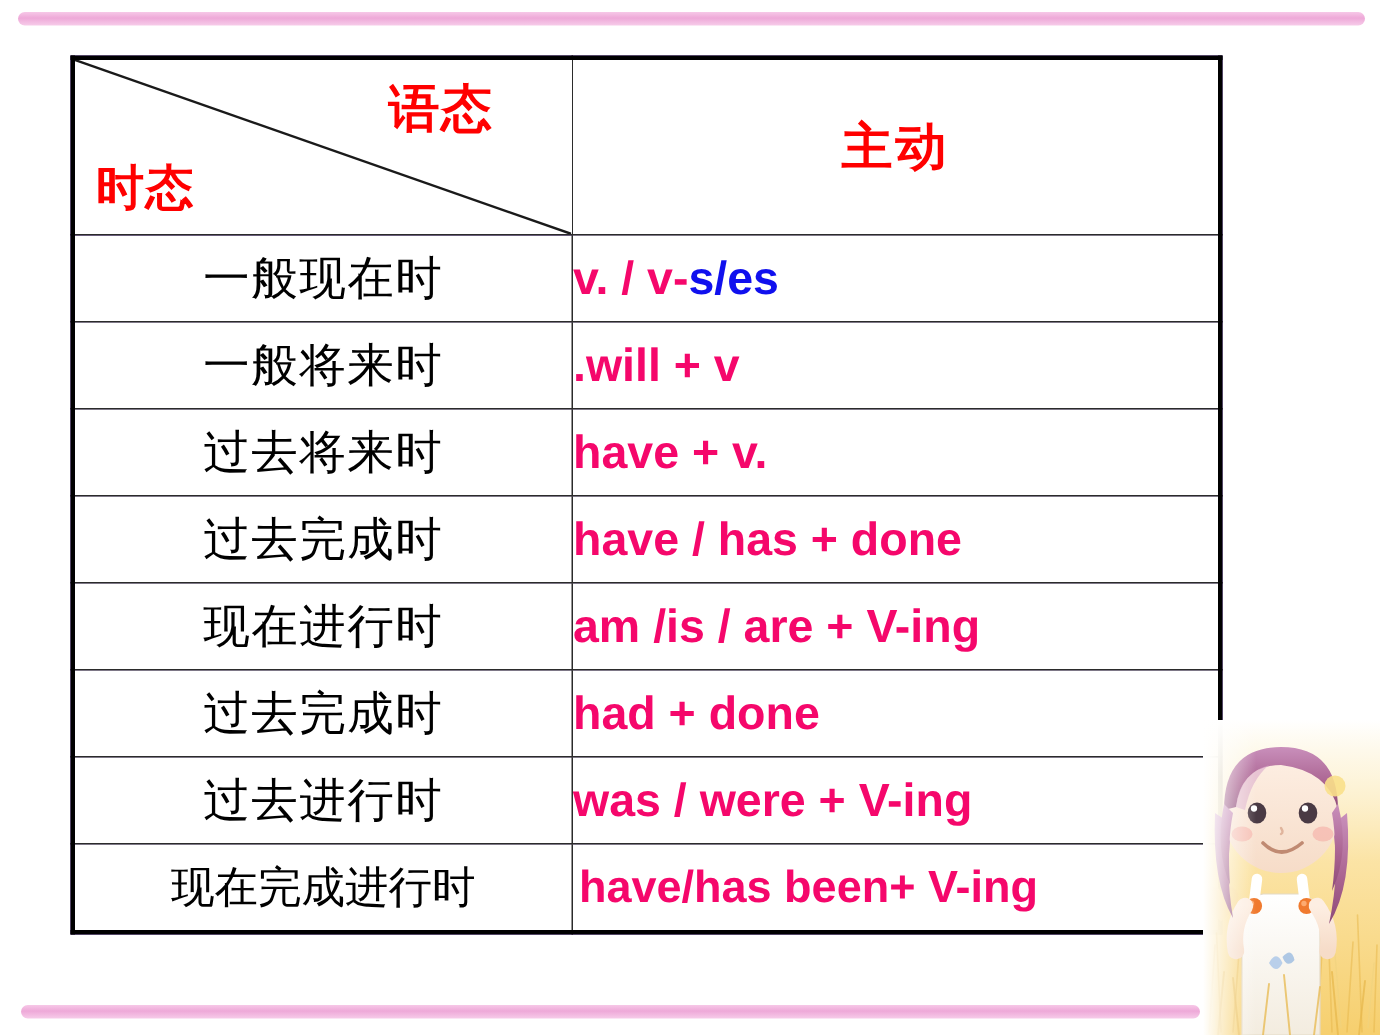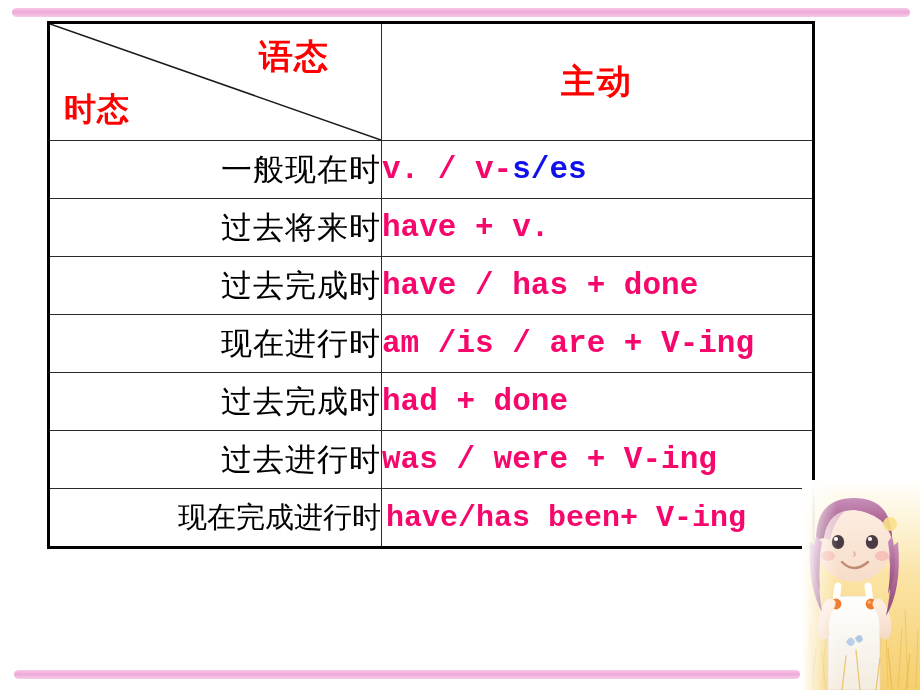--- a/index.html
+++ b/index.html
@@ -54,21 +54,21 @@
     top: 588px;
     width: 30px;
     height: 28px;
     pointer-events: none;
   }
 
   
   .tense-table {
     position: absolute;
     left: 47px;
-    top: 21px;
+    top: 37px;
     width: 765px;
     border-collapse: collapse;
     border: 3px solid #000000;
     background: #4c1d95;
     table-layout: fixed;
   }
   .tense-table td {
     border: 1px solid #2b2b2b;
     padding: 0;
     background: #ffffff;
@@ -119,38 +119,38 @@
     font-size: 34px;
     font-weight: 700;
     letter-spacing: 2px;
     margin-top: 44px;
   }
 
   
   .tense-table tbody td { height: 57px; }
 
   .cell-tense {
-    text-align: right;
+    text-align: center;
     vertical-align: middle;
     color: #000000;
     font-family: "DejaVu Serif", "Liberation Serif", serif;
     font-size: 31px;
     font-weight: 400;
     letter-spacing: 1px;
     white-space: nowrap;
   }
   .cell-tense.long {
     font-size: 29px;
     letter-spacing: 0px;
   }
 
   .cell-form {
     vertical-align: middle;
     color: #f5076b;
-    font-family: Liberation Mono, monospace;
+    font-family: Liberation Sans, sans-serif;
     font-size: 31px;
     font-weight: 700;
     padding-left: 14px;
     white-space: nowrap;
     letter-spacing: 0px;
   }
   .cell-form.wide {
     font-size: 30px;
     padding-left: 4px;
   }
@@ -177,20 +177,24 @@
       </td>
       <td class="hdr-voice">主动</td>
     </tr>
   </thead>
   <tbody>
     <tr>
       <td class="cell-tense">一般现在时</td>
       <td class="cell-form">
         <span>v. / v-</span><span class="blue">s/es</span>
       </td>
+    </tr>
+    <tr>
+      <td class="cell-tense">一般将来时</td>
+      <td class="cell-form">.will + v</td>
     </tr>
     <tr>
       <td class="cell-tense">过去将来时</td>
       <td class="cell-form">have + v.</td>
     </tr>
     <tr>
       <td class="cell-tense">过去完成时</td>
       <td class="cell-form">have / has + done</td>
     </tr>
     <tr>

